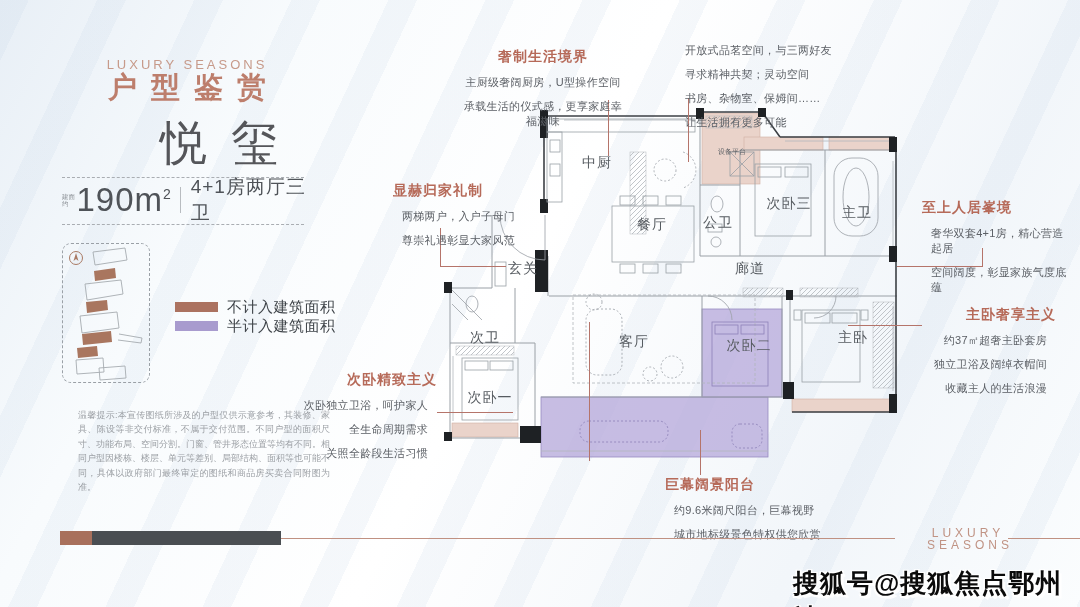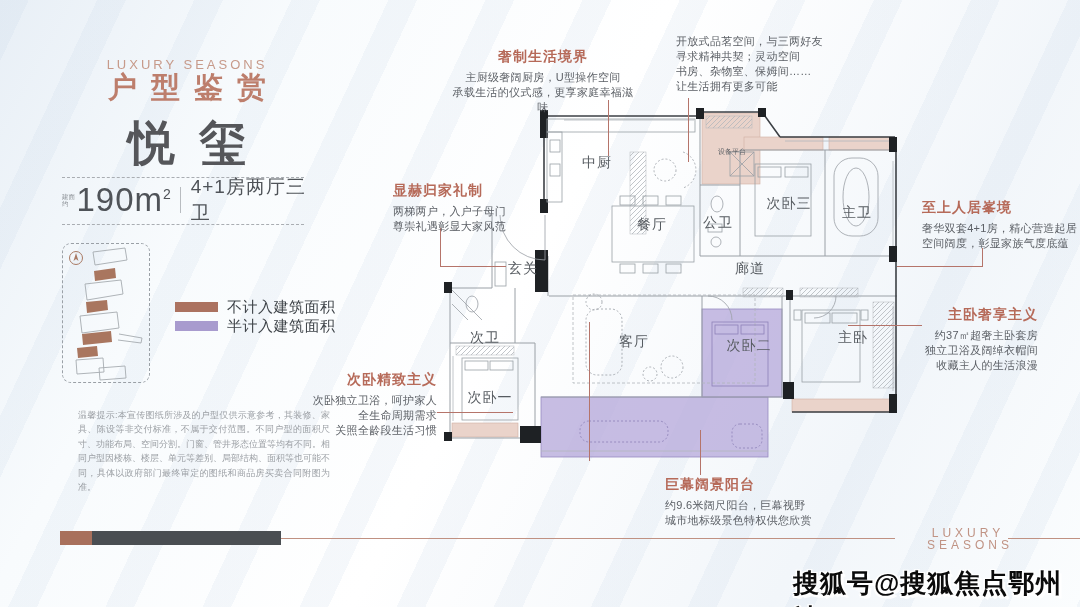--- a/index.html
+++ b/index.html
@@ -5,37 +5,37 @@
   html,body{margin:0;padding:0;}
   body{font-family:"Liberation Sans","DejaVu Sans",sans-serif;background:#fff;}
   .canvas{position:relative;width:1080px;height:607px;overflow:hidden;
     background:linear-gradient(118deg,#e8eff6 0%,#f8fbfd 22%,#ffffff 48%,#f2f6fa 78%,#fbfdfe 100%);}
   .canvas::before{content:"";position:absolute;inset:0;pointer-events:none;
     background:repeating-linear-gradient(115deg,rgba(186,205,226,.14) 0 26px,rgba(255,255,255,0) 26px 88px);}
   .abs{position:absolute;}
   
   .eyebrow{left:92px;top:57px;width:190px;text-align:center;font-size:13px;letter-spacing:3px;color:#c79a8a;}
   .sec-title{left:82px;top:68px;width:210px;text-align:center;font-size:29px;letter-spacing:14px;text-indent:14px;color:#bd7e6c;font-weight:bold;}
-  .unit-name{left:72px;top:112px;width:230px;text-align:center;font-size:47px;letter-spacing:24px;text-indent:24px;color:#55565a;font-weight:bold;}
+  .unit-name{left:72px;top:112px;width:230px;text-align:right;font-size:47px;letter-spacing:24px;text-indent:24px;color:#55565a;font-weight:normal;}
   .dash{border-top:1px dashed #a9adb2;width:242px;left:62px;}
   .spec{left:62px;top:181px;width:250px;height:38px;display:flex;align-items:center;color:#4f5358;}
   .area-label{width:15px;font-size:6.5px;line-height:7.5px;color:#8a8f94;margin-right:1px;}
   .area-val{font-size:33px;font-weight:300;letter-spacing:1px;}
   .area-val sup{font-size:14px;}
   .spec-div{width:1px;height:26px;background:#b8bcc0;margin:0 10px 0 8px;}
   .layout-val{font-size:19px;letter-spacing:1px;}
   .legend-row{display:flex;align-items:center;height:14px;margin-bottom:5px;}
   .swatch{width:43px;height:10px;margin-right:9px;}
   .swatch-brown{background:#ab7260;}
   .swatch-purple{background:#a89bce;}
   .legend-label{font-size:15px;color:#3f4449;letter-spacing:.5px;}
   .disclaimer{left:78px;top:408px;width:252px;font-size:9px;line-height:1.6;color:#9b9fa4;text-align:justify;}
   
   .callout-title{font-size:14px;font-weight:bold;color:#b66a59;letter-spacing:1px;margin-bottom:4px;}
-  .callout p{margin:0;font-size:11px;line-height:15px;color:#5c6066;letter-spacing:.3px;}
+  .callout p{margin:9px;font-size:11px;line-height:15px;color:#5c6066;letter-spacing:.3px;}
   .lead{background:#b5746a;}
   
   .room-label{position:absolute;transform:translate(-50%,-50%);font-size:14px;color:#565b60;letter-spacing:1px;white-space:nowrap;}
   .room-label.sm{font-size:7px;letter-spacing:0;}
   
   .bar{top:531px;height:14px;}
   .thinline{top:538px;height:1px;background:#c09182;}
   .brand-foot{font-size:12px;letter-spacing:4px;color:#c09384;text-align:center;line-height:12px;margin-left:24px;}
   .watermark{left:793px;top:566px;font-size:26px;font-weight:900;color:#0b0b0b;letter-spacing:1px;
     text-shadow:-1.5px -1.5px 0 #fff,1.5px -1.5px 0 #fff,-1.5px 1.5px 0 #fff,1.5px 1.5px 0 #fff,3px 3px 0 rgba(255,255,255,.85);}

